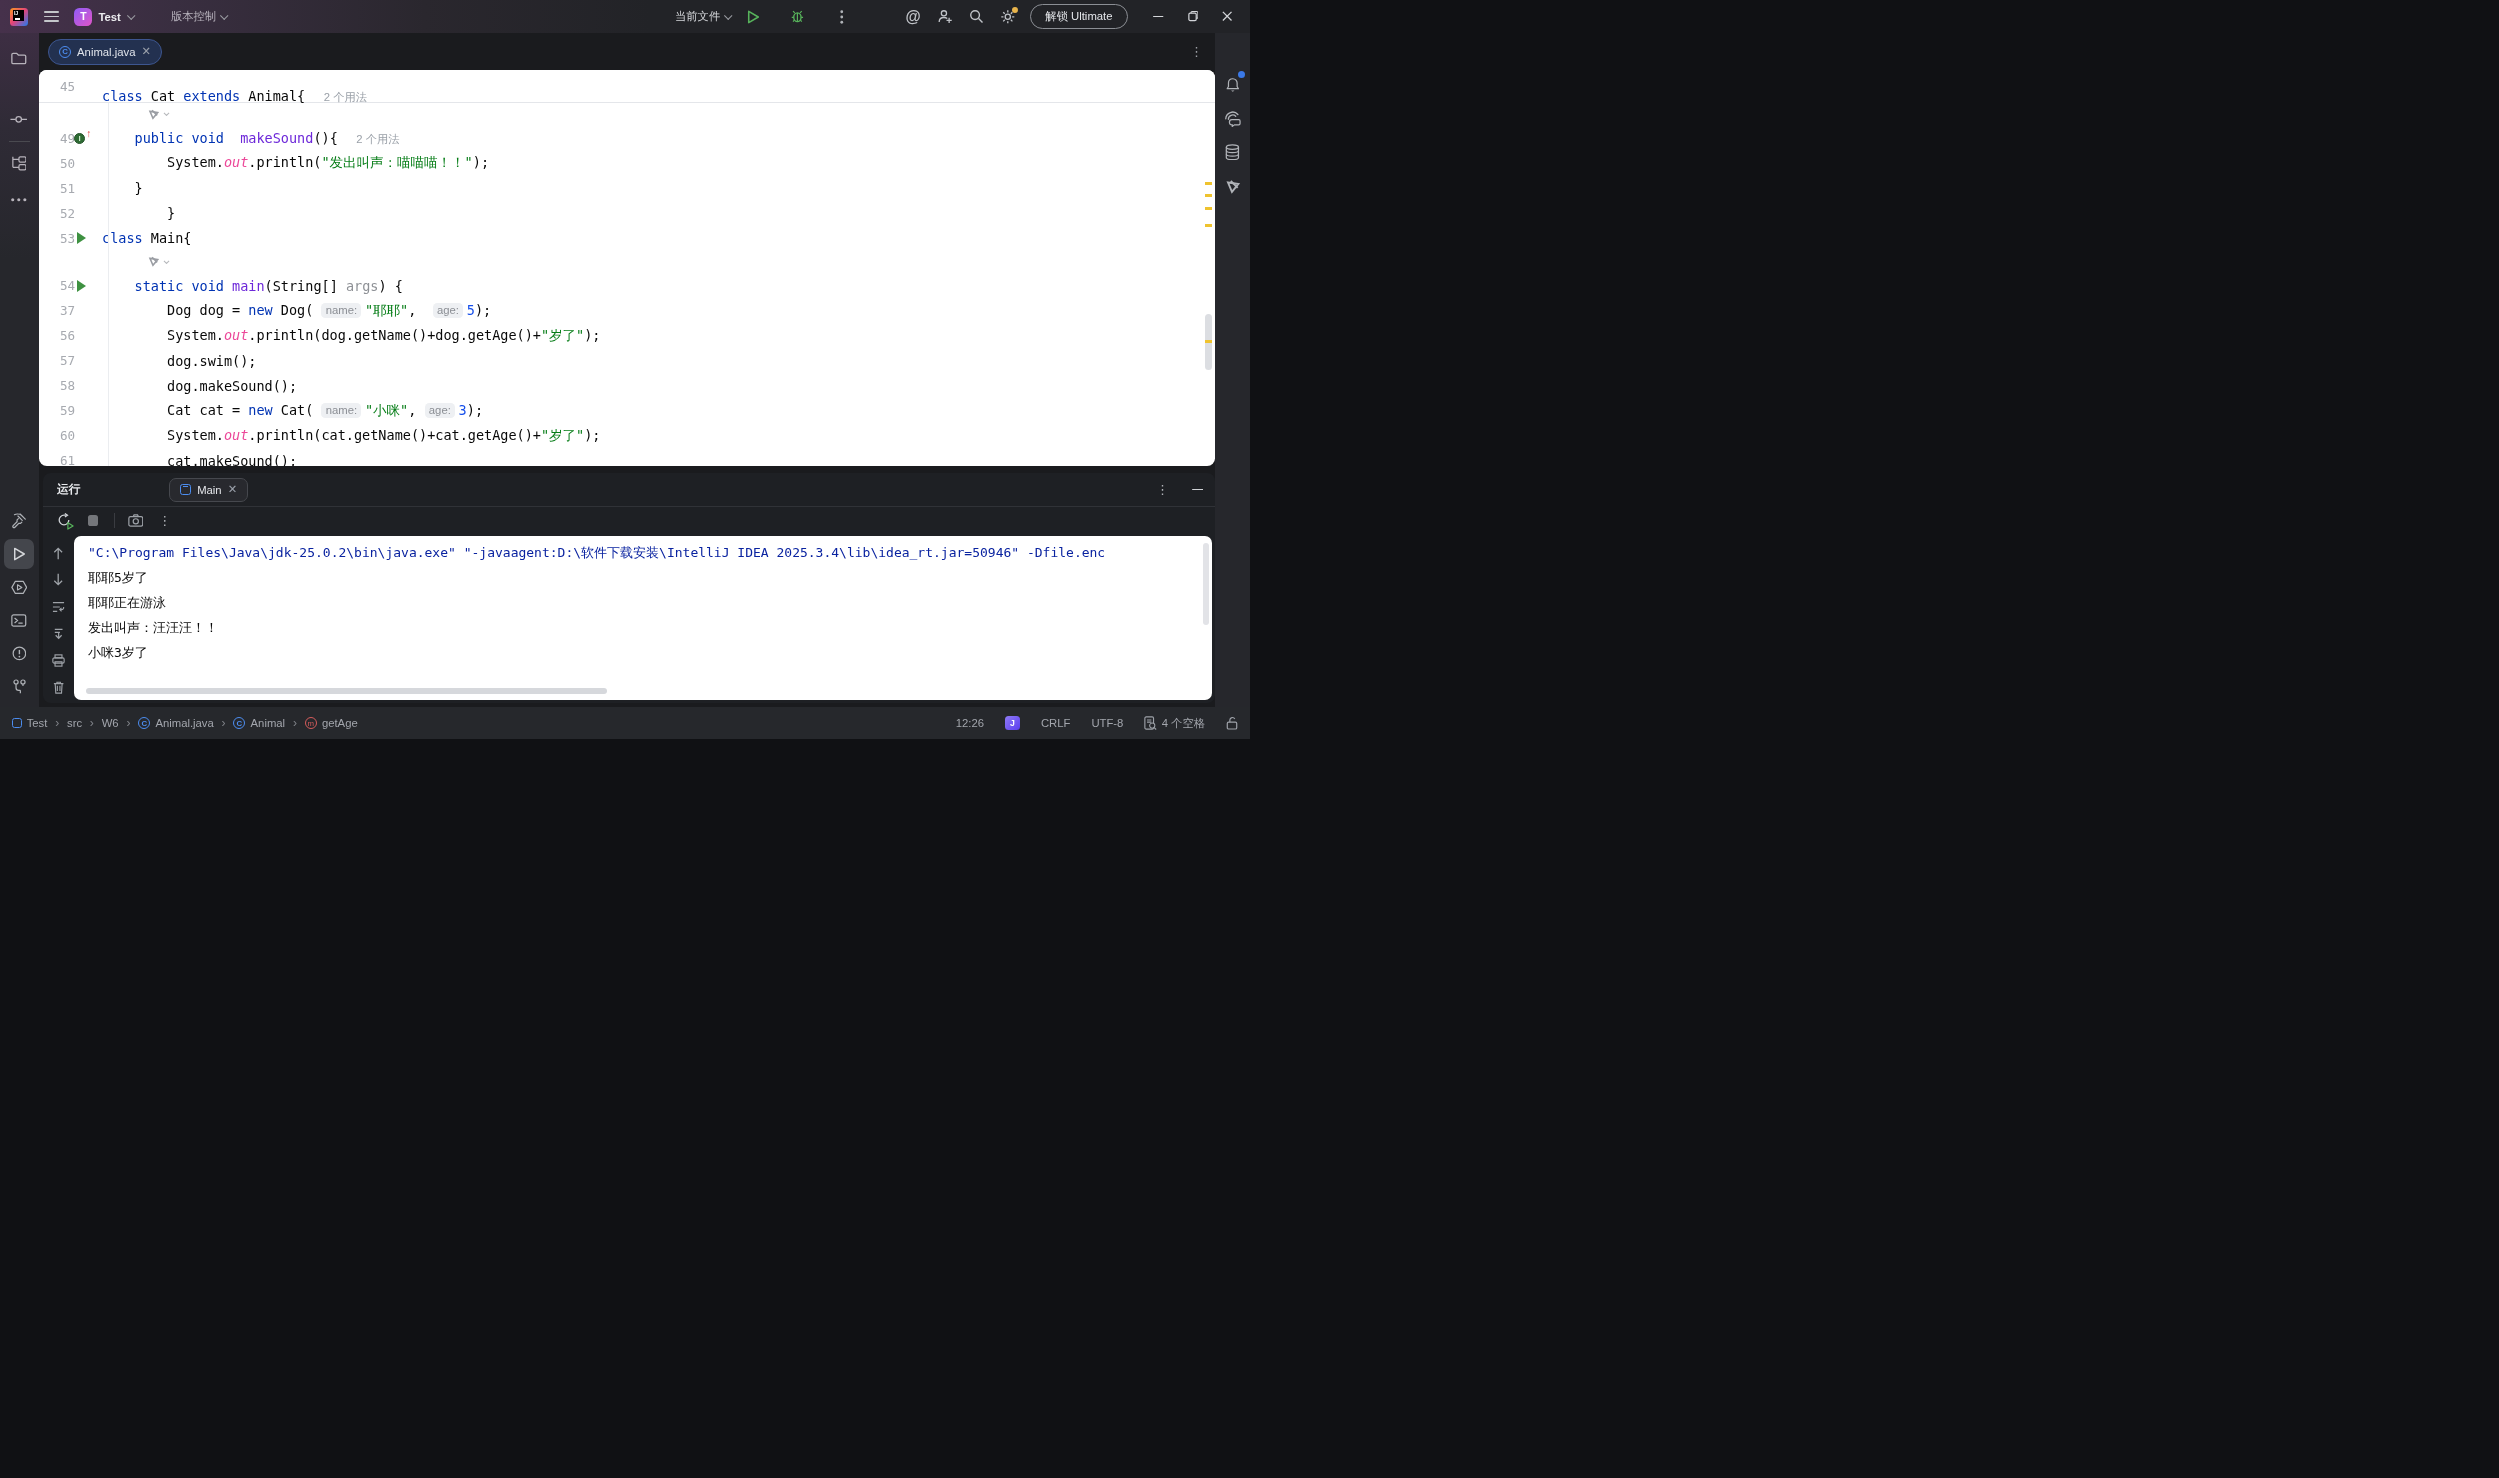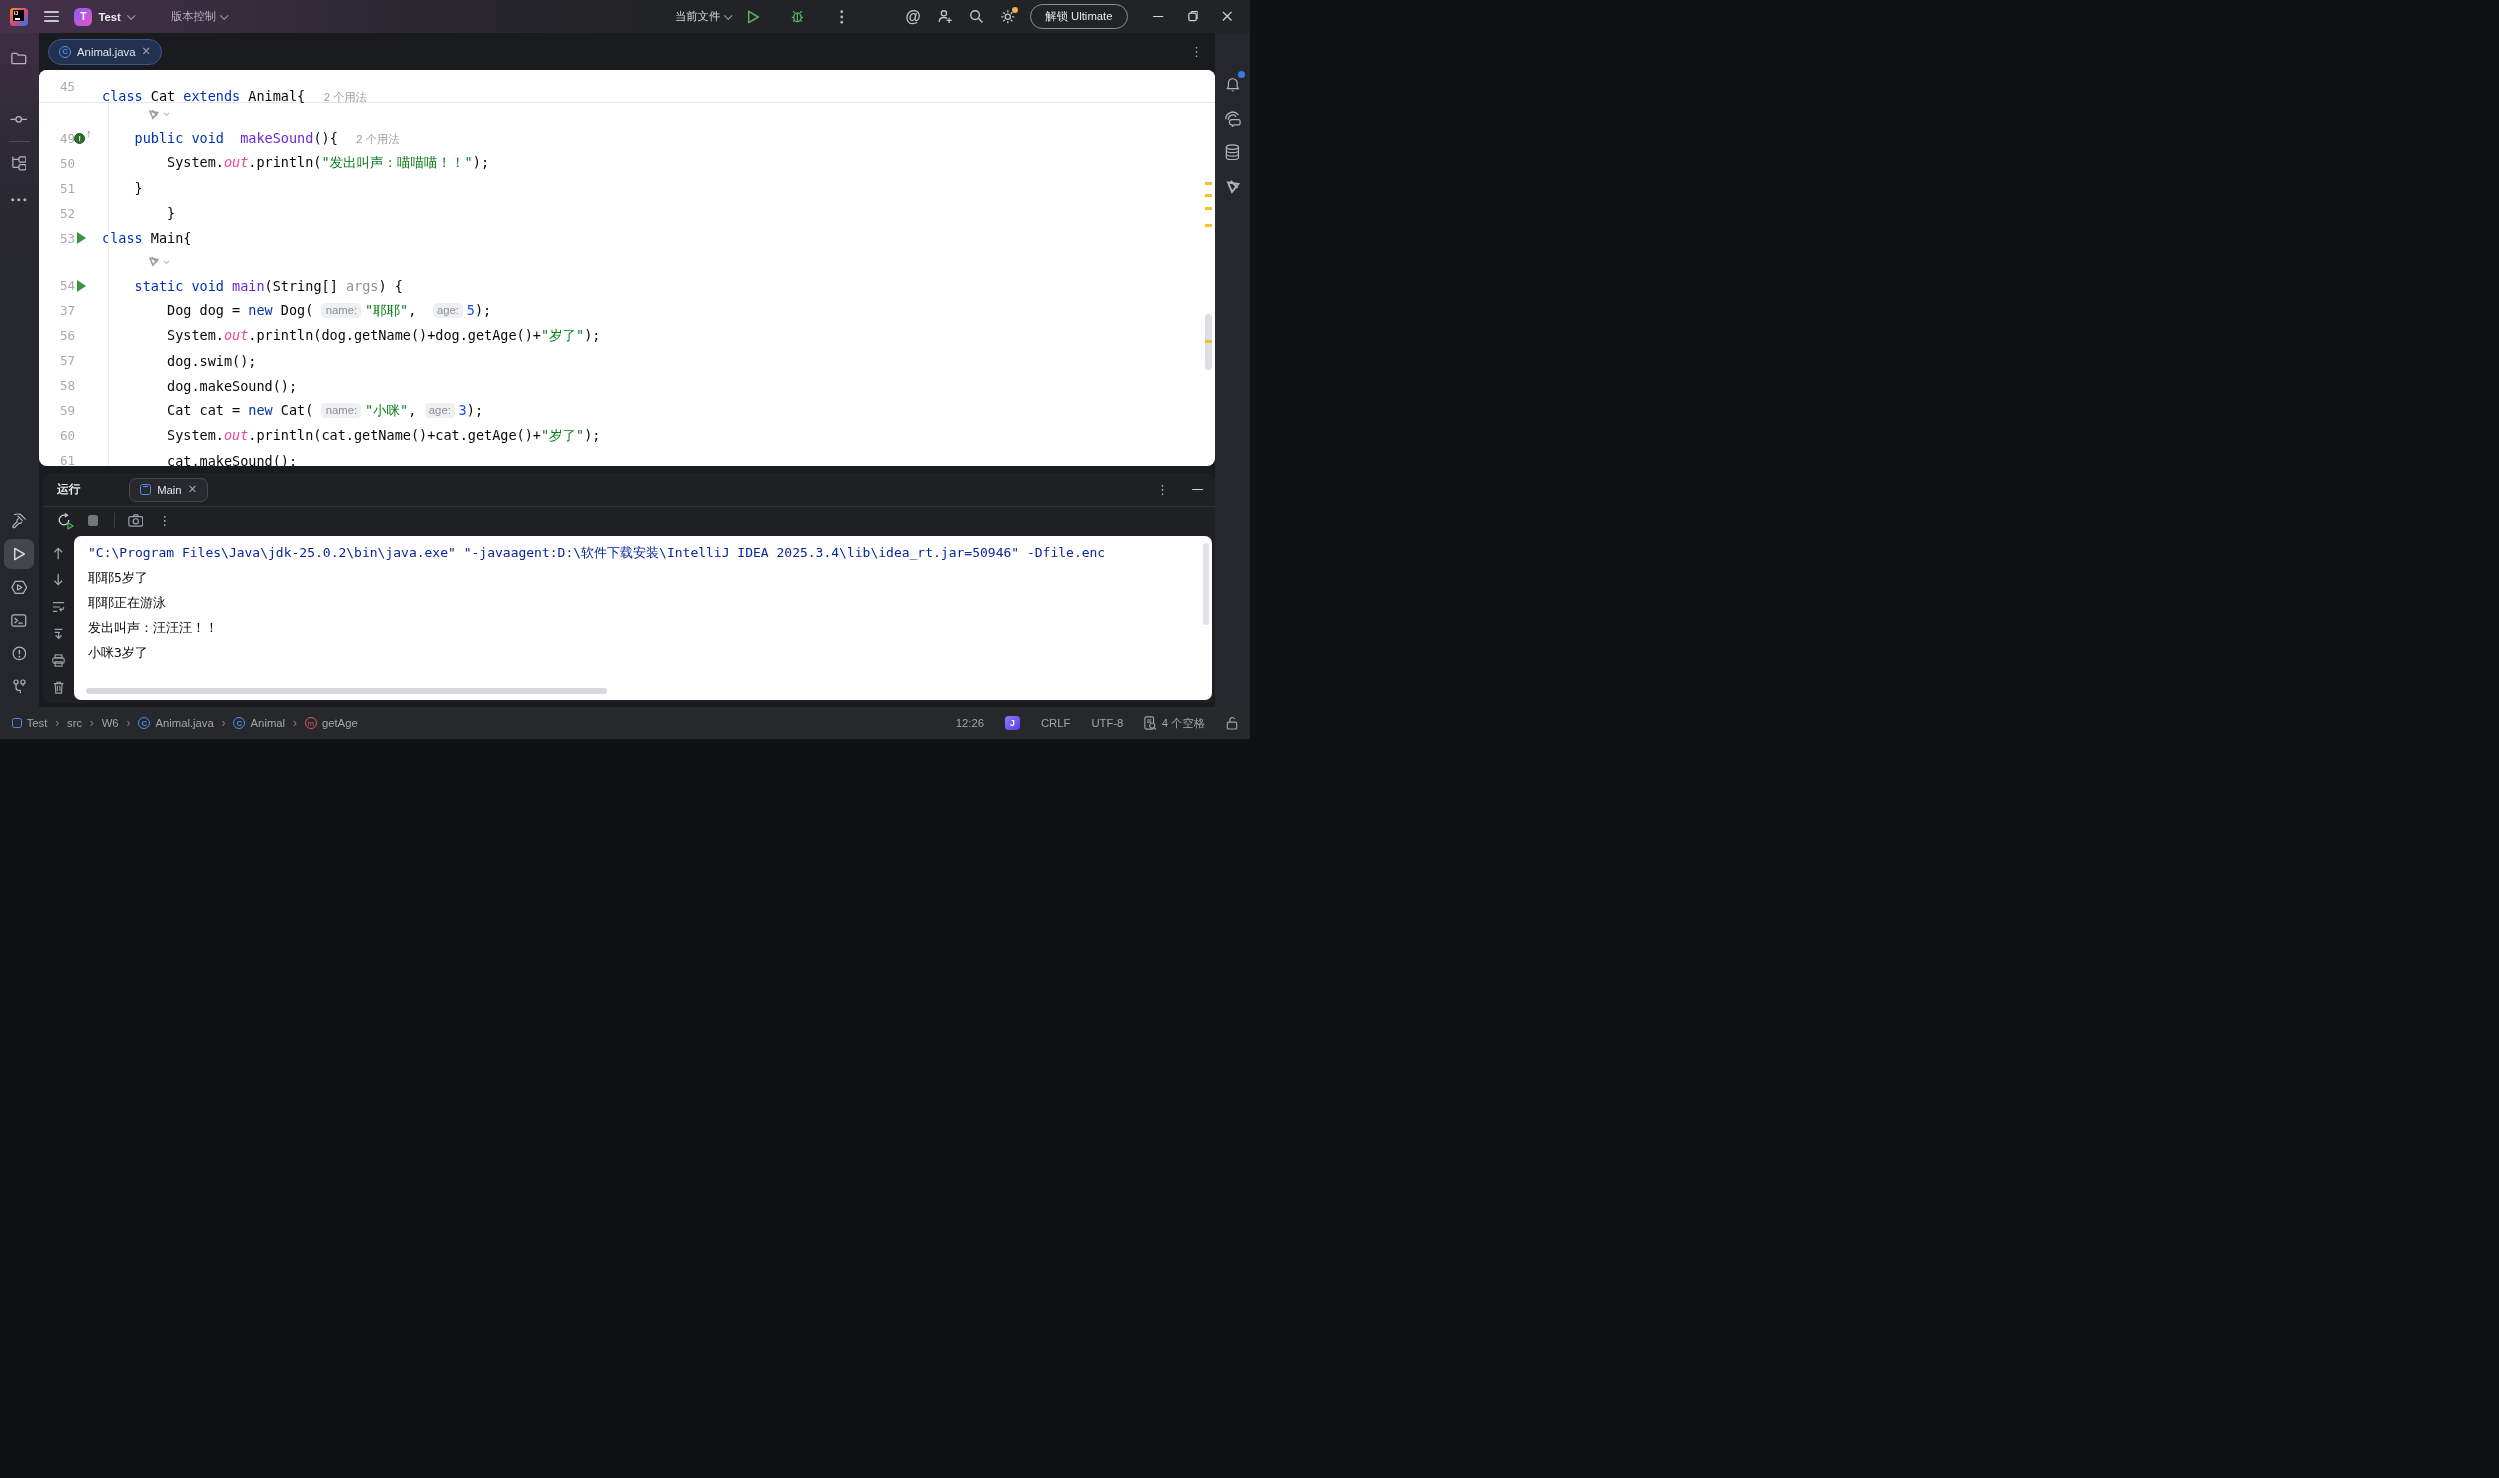--- a/index.html
+++ b/index.html
@@ -83,21 +83,21 @@
   .ovr-arrow { position:absolute; right:-3.5px; top:-3.5px; color:#e04b4b; font-size:10.4px; font-weight:bold; }
   #sticky-right { position:absolute; right:10.4px; top:0; height:33px; display:flex; align-items:center; gap:10.4px; }
   .warn-count { color:#5d6470; font-size:11.7px; }
   .chev-btn { width:14px; height:14px; display:flex; align-items:center; justify-content:center; cursor:pointer; }
   .estripe-mark { position:absolute; width:7.8px; height:2.6px; background:#efc32f; right:2.6px; z-index:4; }
   .ed-thumb { position:absolute; right:2.6px; width:7px; border-radius:3.5px; background:#dcdee2; z-index:3; }
 
   
   #runpanel { position:absolute; left:43px; top:473px; width:1172px; height:230px; background:#1e2024;
     border-radius:7.8px; overflow:hidden; }
-  #run-header { height:34px; display:flex; align-items:center; border-bottom:0.9px solid #303237; position:relative; }
+  #run-header { height:34px; display:flex; align-items:center; border-bottom:0.9px solid #303237; position:relative;gap:40px; }
   #run-title { color:#e8eaed; font-size:11.7px; font-weight:bold; padding:0 14px 0 14px; }
   .rtab { height:24px; border-radius:7px; background:#28292e; border:0.9px solid #46484e; display:flex;
     align-items:center; gap:6px; padding:0 9.5px; margin-left:35px; cursor:pointer; }
   .rtab-ic { width:11.3px; height:11.3px; border:1.3px solid #4c8df0; border-radius:2.6px; position:relative; }
   .rtab-ic:after { content:""; position:absolute; left:1.7px; top:1.3px; width:5.2px; height:1.3px;
     background:#4c8df0; box-shadow:0 0 0 0 #4c8df0; }
   .rtab-label { color:#e4e6ea; font-size:11.3px; }
   #run-header-right { position:absolute; right:12px; display:flex; align-items:center; gap:22.6px; }
   #run-toolbar { height:27px; display:flex; align-items:center; gap:12px; padding-left:12px; }
   .rt-sep { width:0.9px; height:15.6px; background:#3a3c41; }

